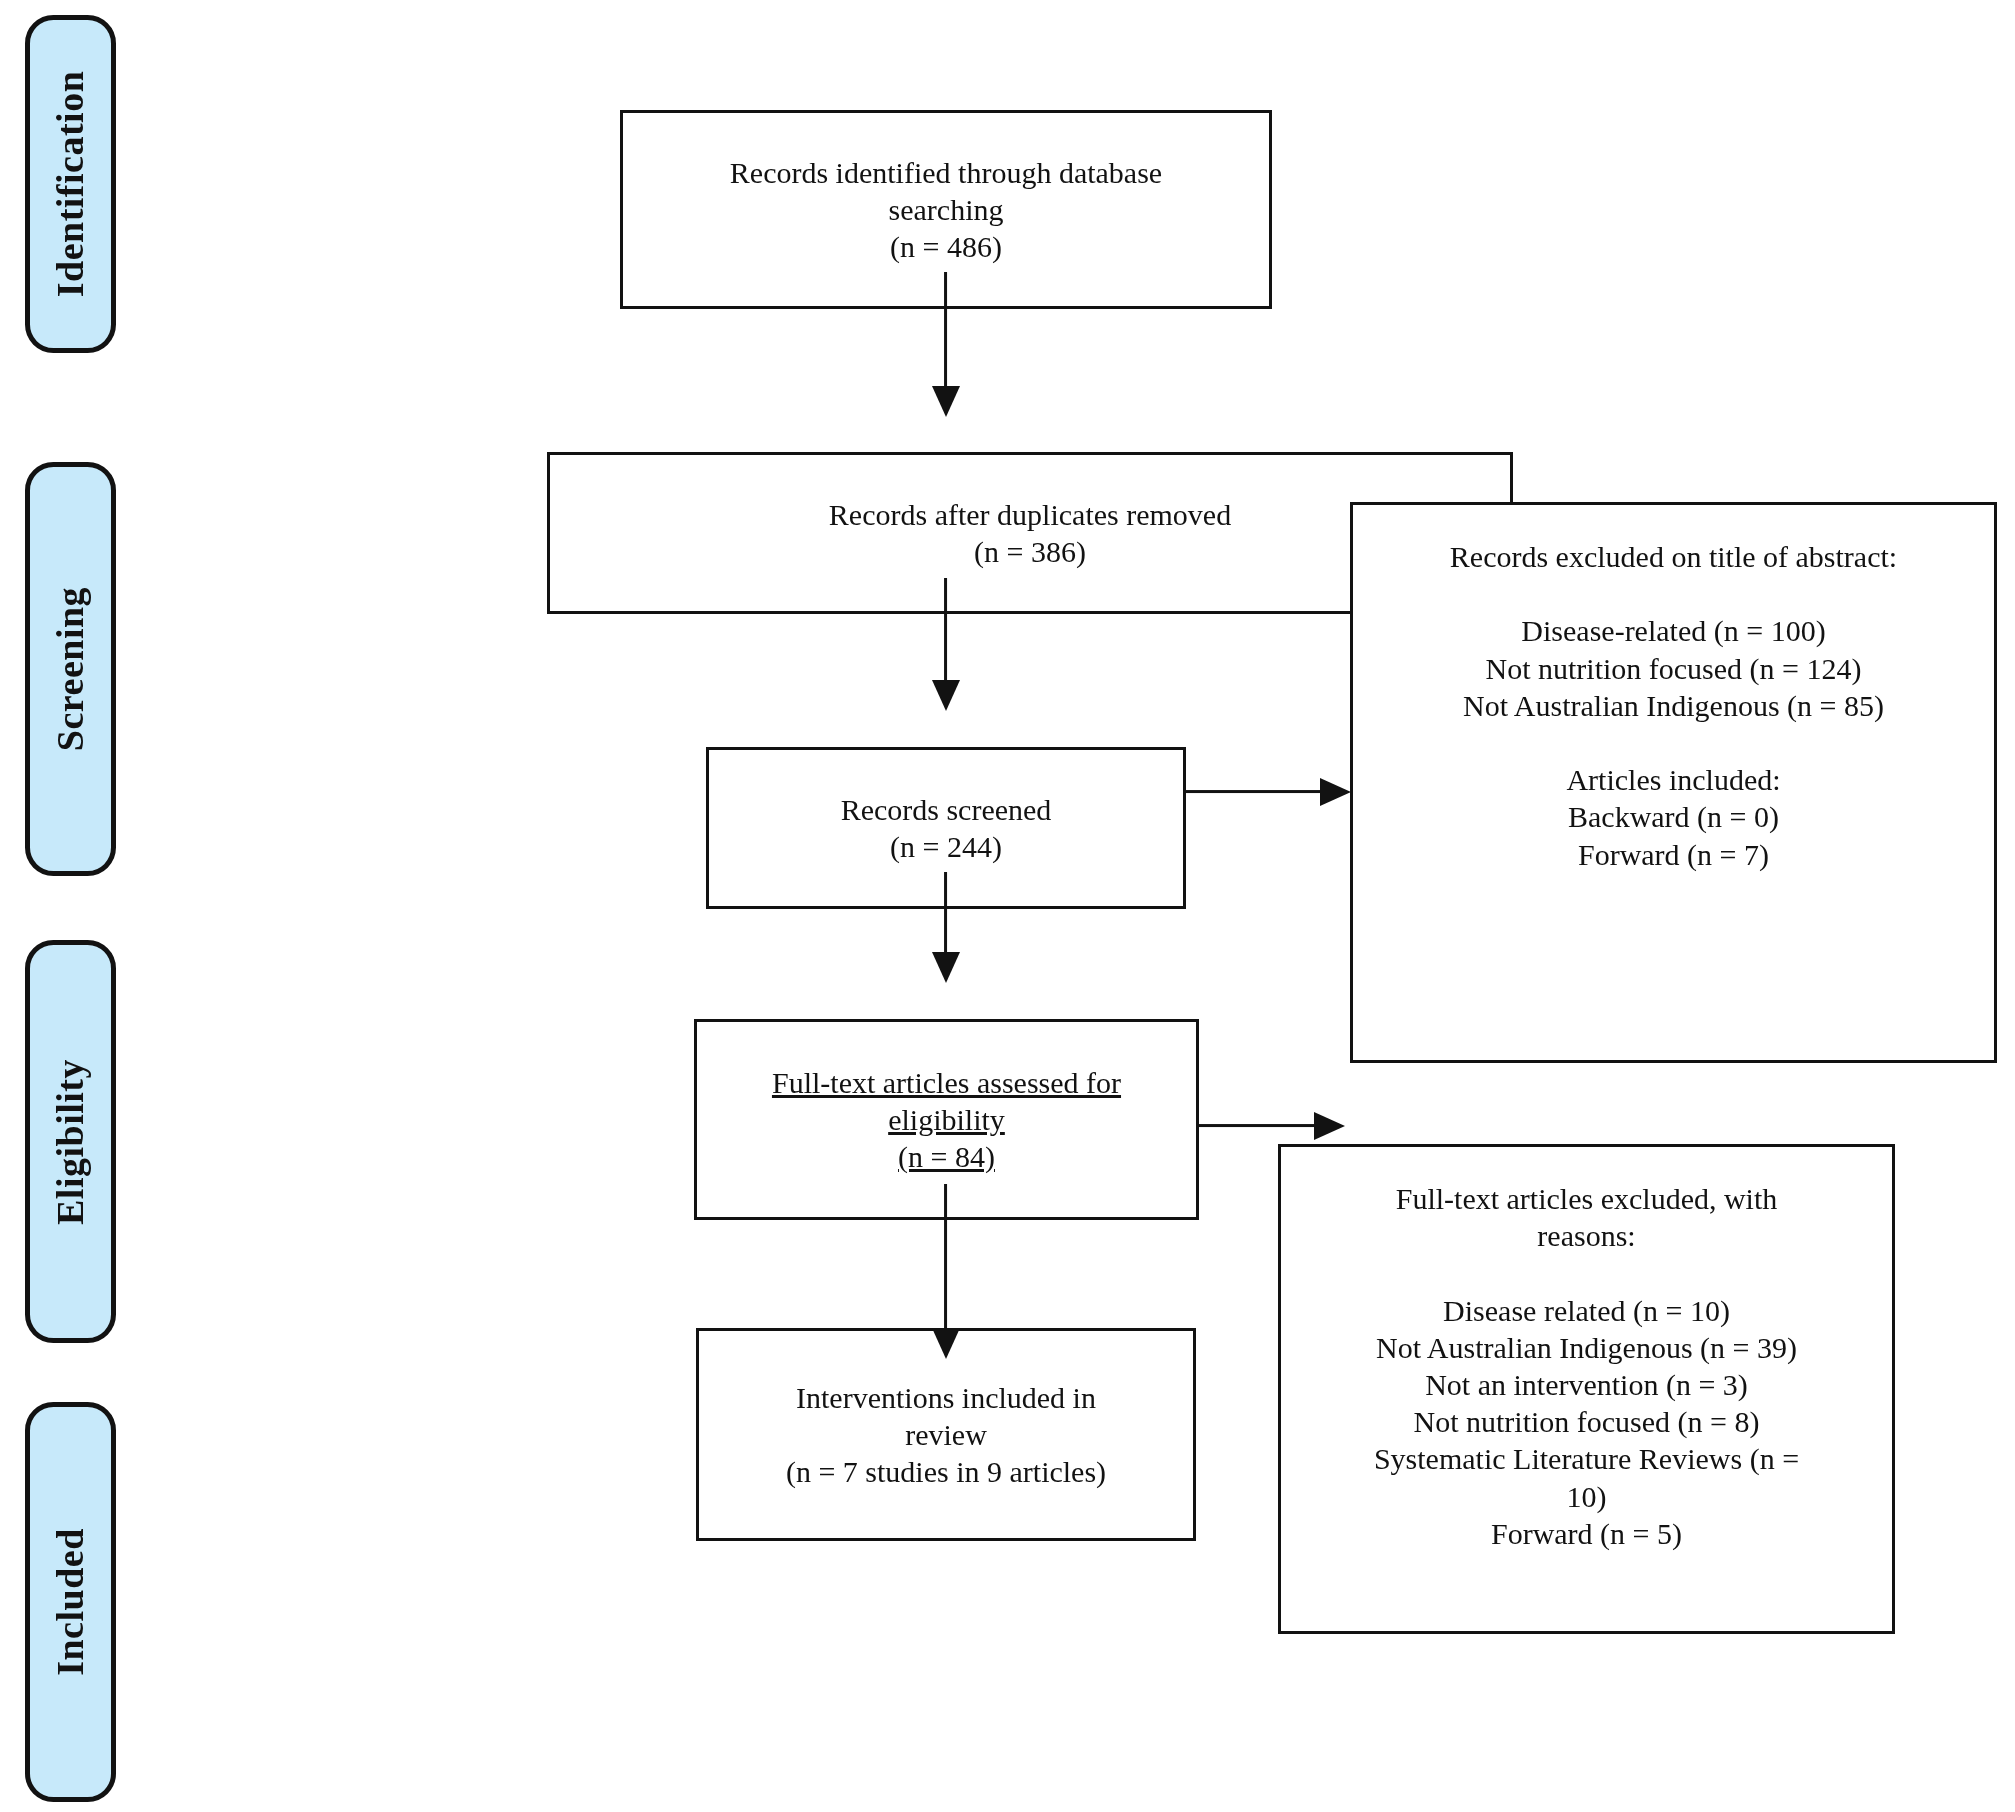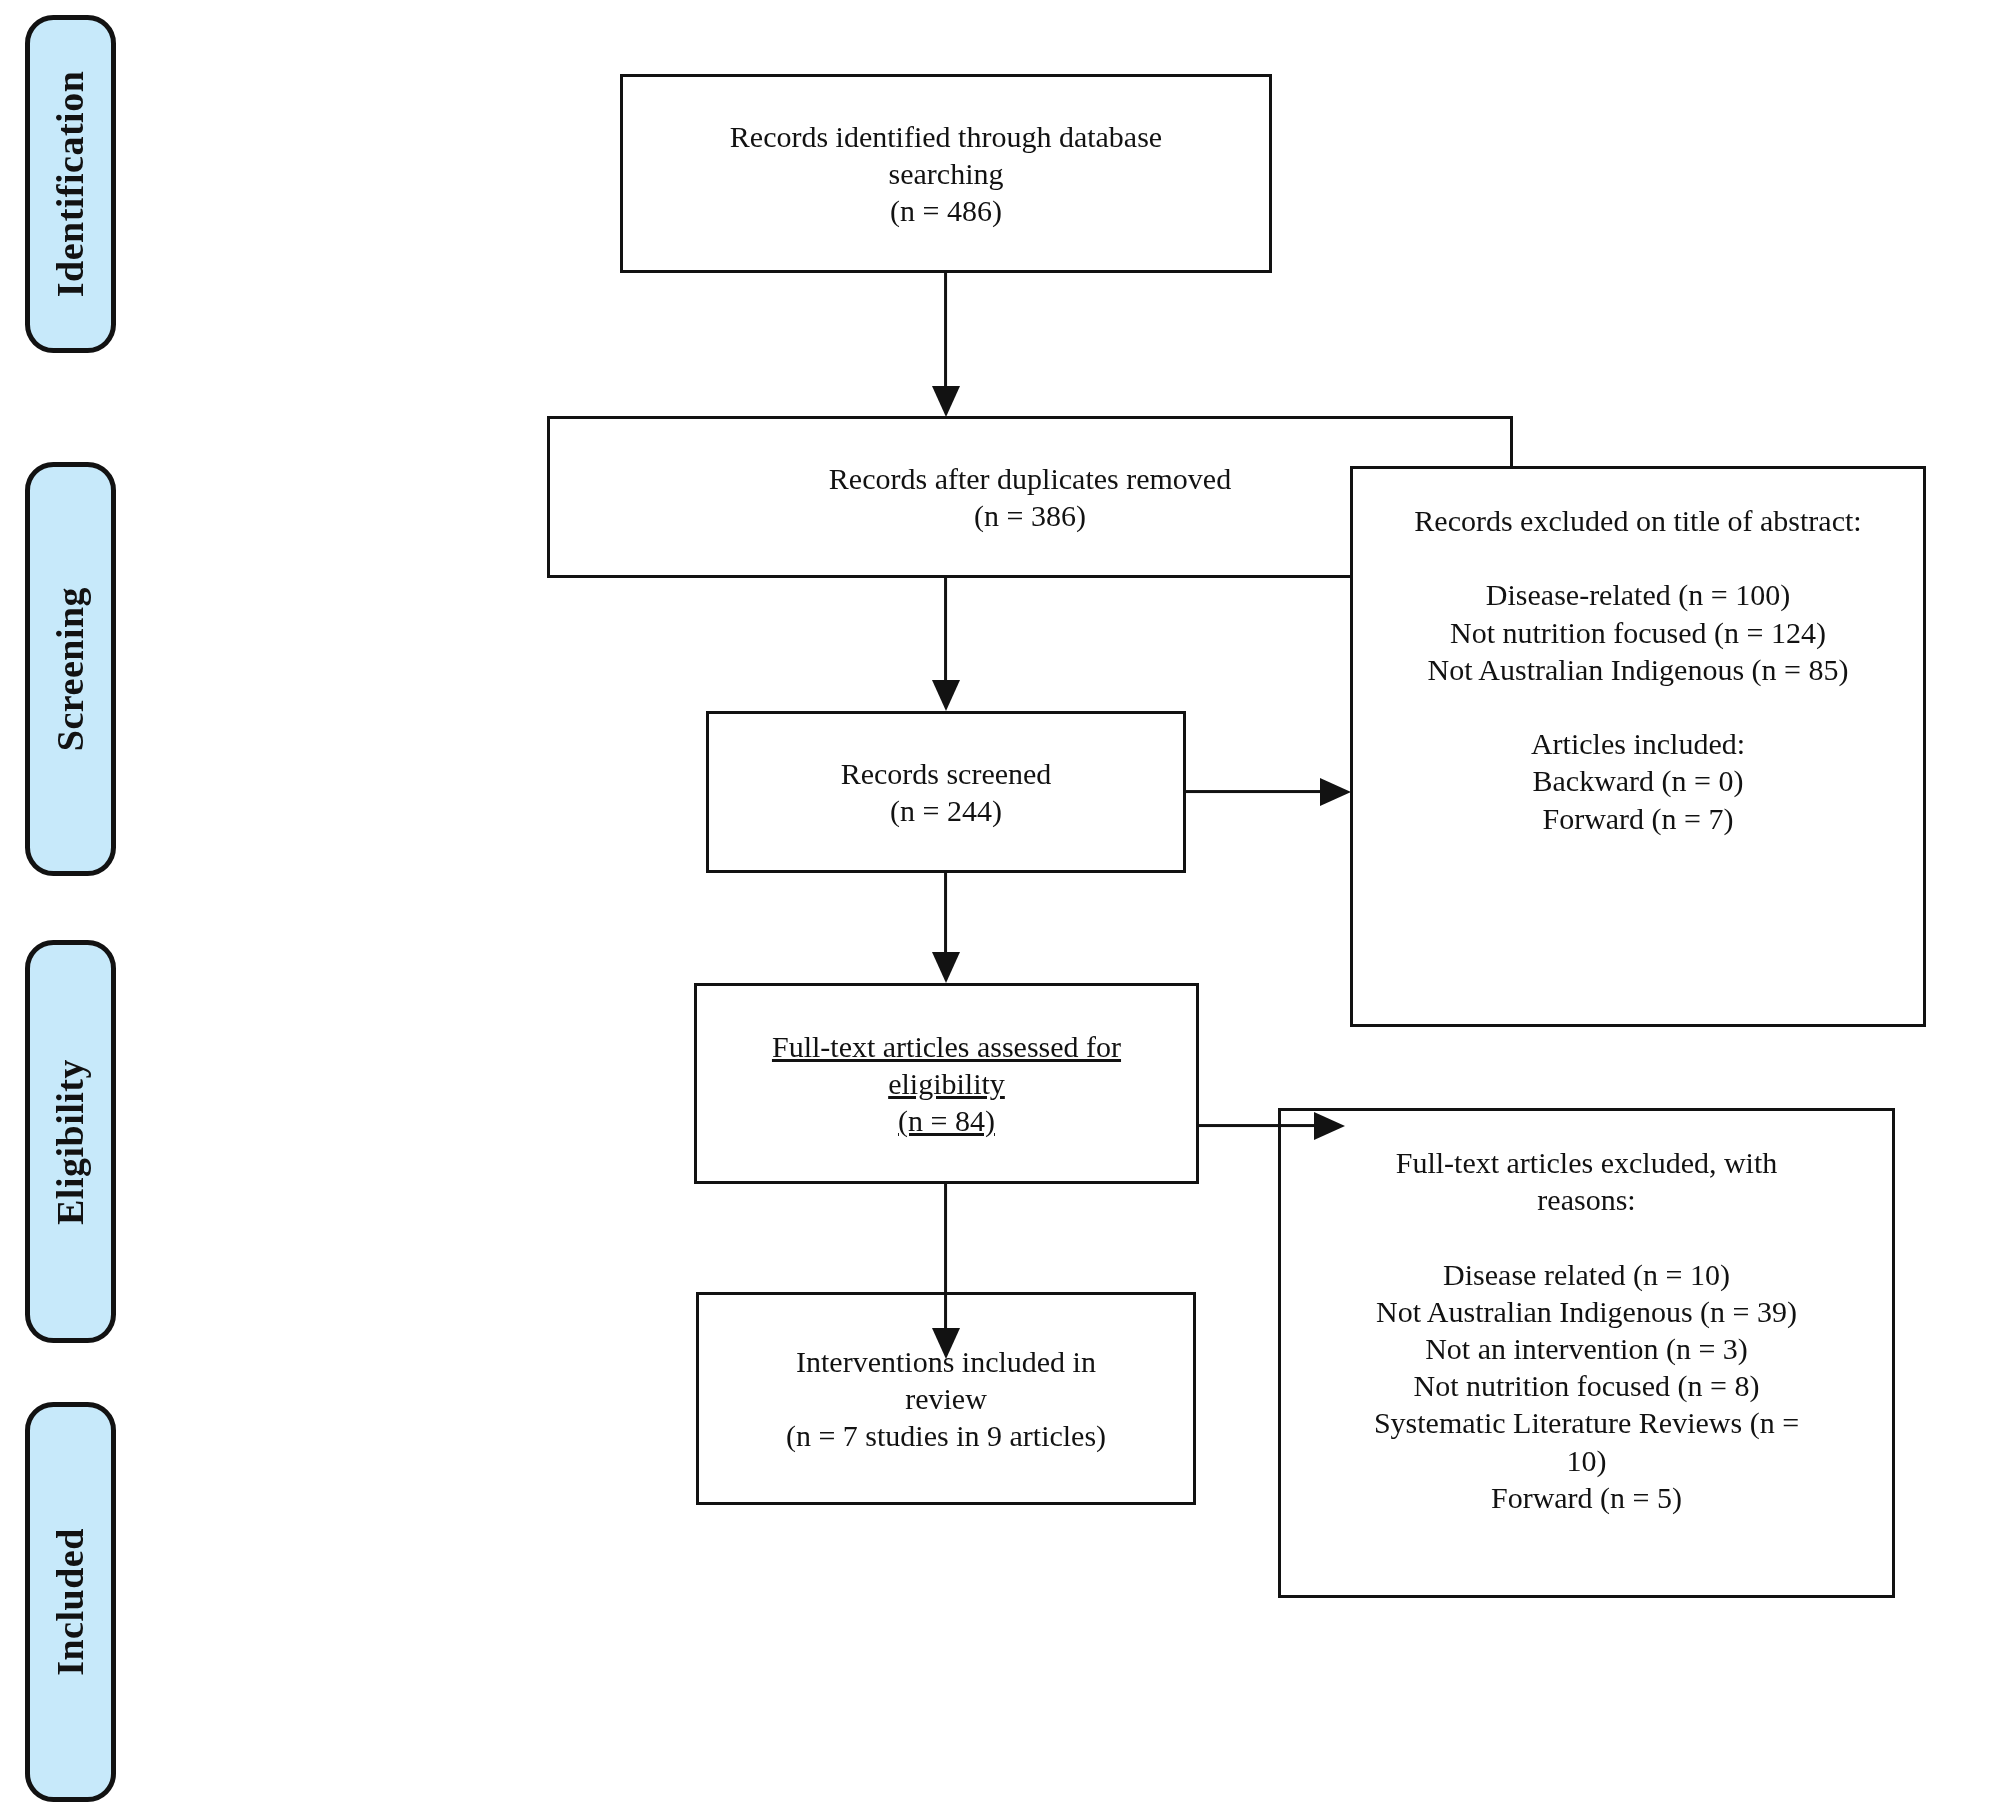--- a/index.html
+++ b/index.html
@@ -29,21 +29,21 @@
     letter-spacing:0.5px;
   }
   
   .fbox{
     position:absolute;
     background:var(--box-fill,#fff);
     border:3.9px solid var(--ink,#121212);
     box-sizing:border-box;
     display:flex;align-items:center;justify-content:center;
     text-align:center;
-    font-size:30px;line-height:1.24;
+    font-size:30px;line-height:1.24;margin-top:36px;
   }
   .fbox.top-align{align-items:flex-start;padding-top:33px;}
   .fbox-text{width:100%;white-space:pre-line;}
   
   .varrow{position:absolute;width:31px;}
   .varrow .shaft{
     position:absolute;left:50%;transform:translateX(-50%);
     top:0;bottom:29px;width:3.9px;background:var(--ink,#121212);
   }
   .varrow .head{
@@ -105,21 +105,21 @@
 eligibility
 (n = 84)</div>
   </div>
 
   <div class="fbox" style="left:696px;top:1292px;width:500px;height:213px;">
     <div class="fbox-text">Interventions included in
 review
 (n = 7 studies in 9 articles)</div>
   </div>
 
-  <div class="fbox top-align" style="left:1350px;top:466px;width:576px;height:561px;justify-content:flex-end;">
+  <div class="fbox top-align" style="left:1350px;top:466px;width:647px;height:561px;justify-content:flex-end;">
     <div class="fbox-text">Records excluded on title of abstract:
 
 Disease-related (n = 100)
 Not nutrition focused (n = 124)
 Not Australian Indigenous (n = 85)
 
 Articles included:
 Backward (n = 0)
 Forward (n = 7)</div>
   </div>

